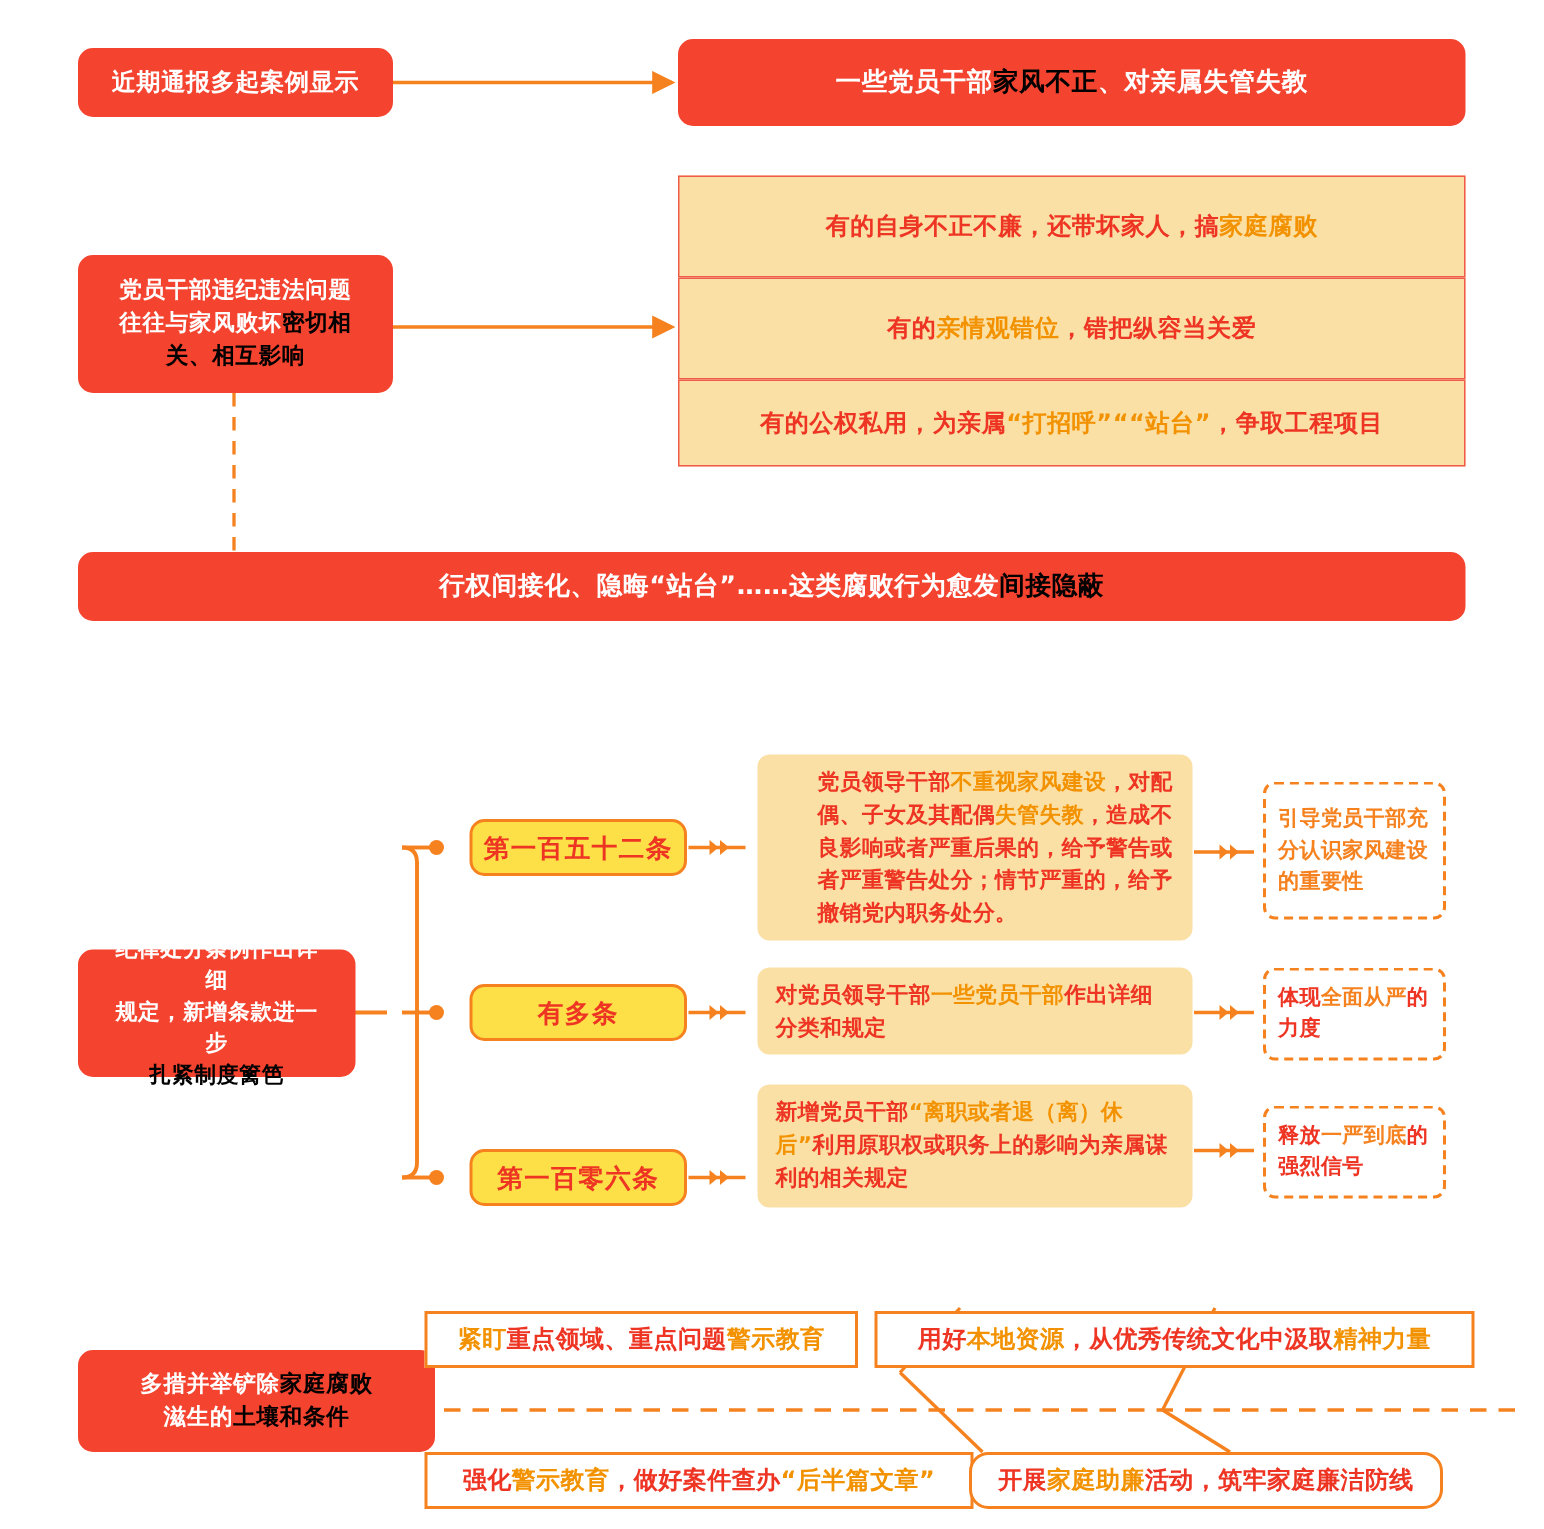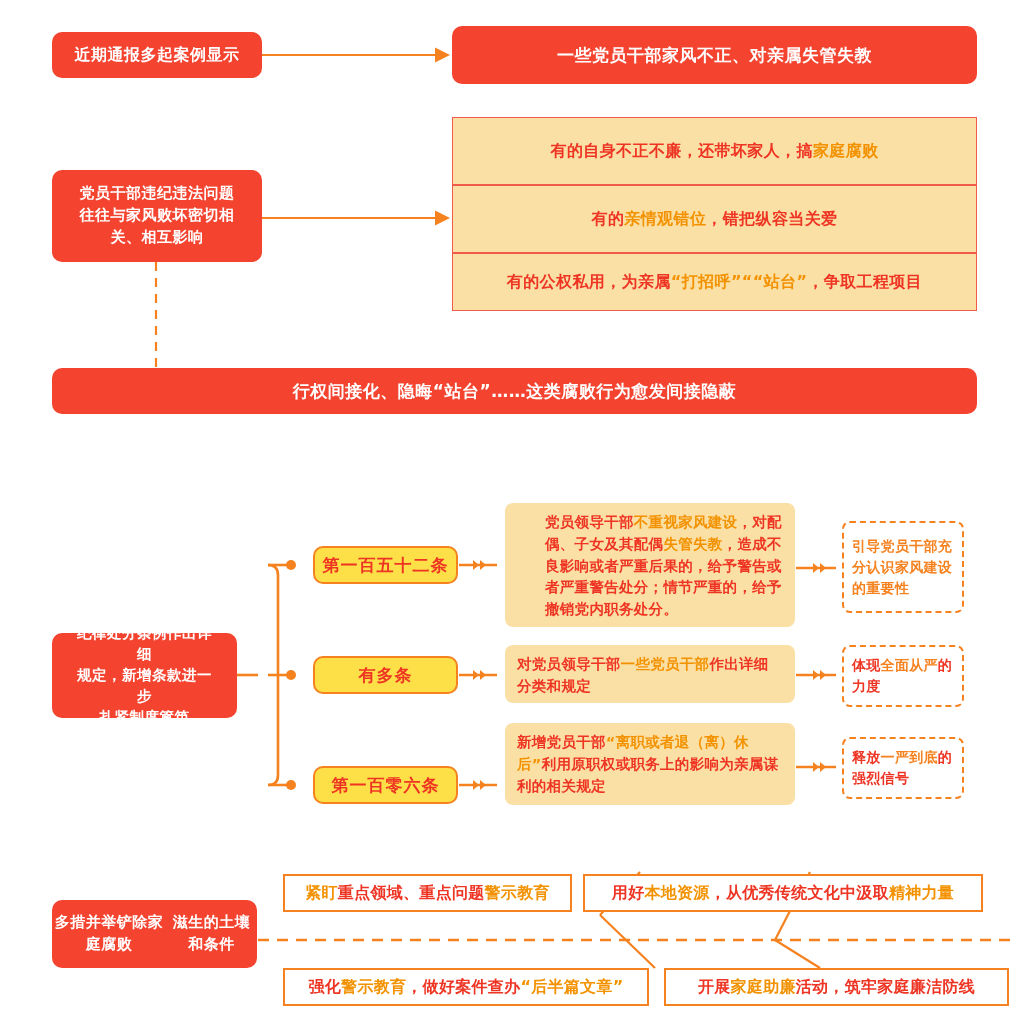--- a/index.html
+++ b/index.html
@@ -16,21 +16,21 @@
     position: absolute;
     background: #F4432F;
     color: #ffffff;
     border-radius: 10px;
     display: flex; align-items: center; justify-content: center;
     text-align: center;
     font-weight: bold;
     letter-spacing: .5px;
     line-height: 1.45;
   }
-  .hl-y { color: #ffffff; }
+  .hl-y { color: #000000; }
   .hl-o { color: #F39200; }
   .hl-r { color: #EE3524; }
 
   .yellow-cell {
     position: absolute;
     background: #FBE0A6;
     border: 1.5px solid #F05A4A;
     display: flex; align-items: center; justify-content: center;
     text-align: center;
     color: #EE3524;
@@ -224,21 +224,21 @@
     <span>
       <span class="hl-r">体现</span><span>全面从严</span><span class="hl-r">的力度</span>
     </span>
   </div>
   <div class="dash-box" style="left:842px; top:737px; width:122px; height:62px; display:flex; align-items:center;">
     <span>
       <span class="hl-r">释放</span><span>一严到底</span><span class="hl-r">的强烈信号</span>
     </span>
   </div>
 
-  <div class="red-box" style="left:52px; top:900px; width:205px; height:68px; font-size:15px; flex-direction:row;">
+  <div class="red-box" style="left:52px; top:900px; width:238px; height:68px; font-size:15px; flex-direction:column;">
     <span>
       <span>多措并举铲除</span><span class="hl-y">家庭腐败</span>
     </span>
     <span>
       <span>滋生的</span><span class="hl-y">土壤和条件</span>
     </span>
   </div>
 
   <div class="out-box" style="left:283px; top:874px; width:289px; height:38px;">
     <span>
@@ -251,19 +251,19 @@
       <span class="hl-r">用好</span><span class="hl-o">本地资源</span><span class="hl-r">，从优秀传统文化中汲取</span><span class="hl-o">精神力量</span>
     </span>
   </div>
 
   <div class="out-box" style="left:283px; top:968px; width:366px; height:38px;">
     <span>
       <span class="hl-r">强化</span><span class="hl-o">警示教育</span><span class="hl-r">，做好案件查办</span><span class="hl-o">“后半篇文章”</span>
     </span>
   </div>
 
-  <div class="out-box" style="left:664px; top:968px; width:345px; height:38px;">
+  <div class="out-box" style="left:646px; top:968px; width:316px; height:38px;border-radius:13px;">
     <span>
       <span class="hl-r">开展</span><span class="hl-o">家庭助廉</span><span class="hl-r">活动，筑牢家庭廉洁防线</span>
     </span>
   </div>
 
 </div>
 
 </body></html>

